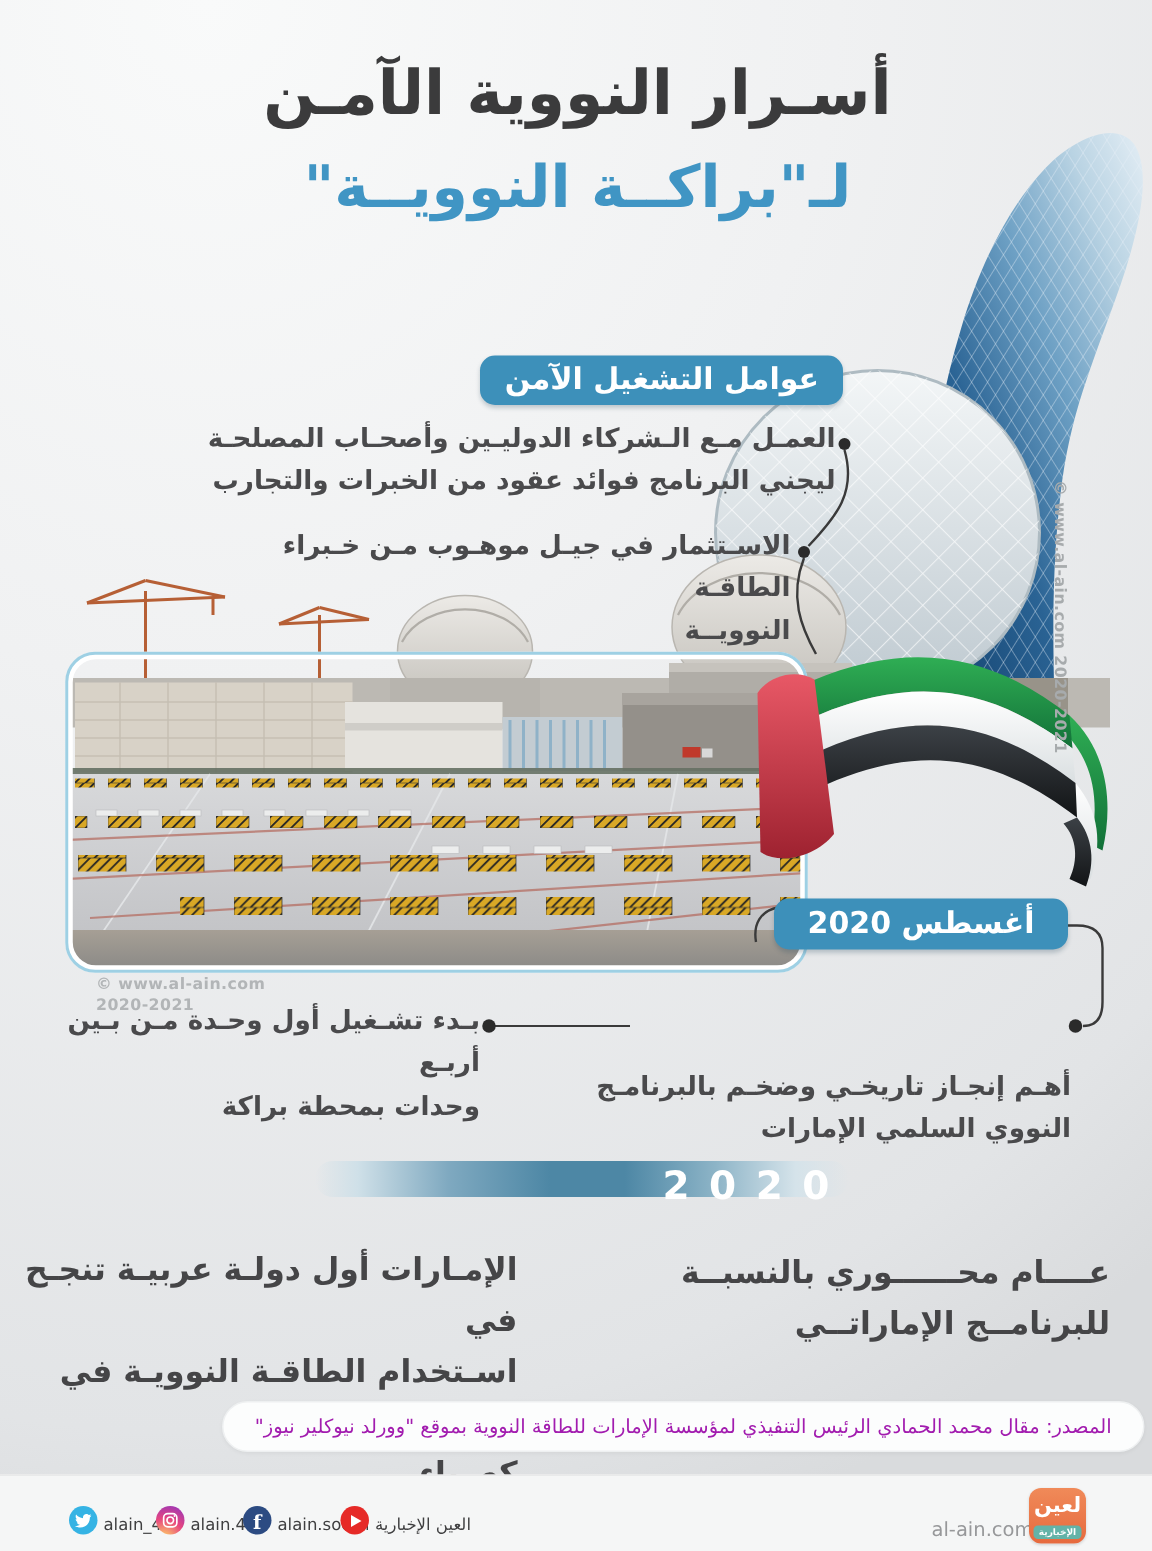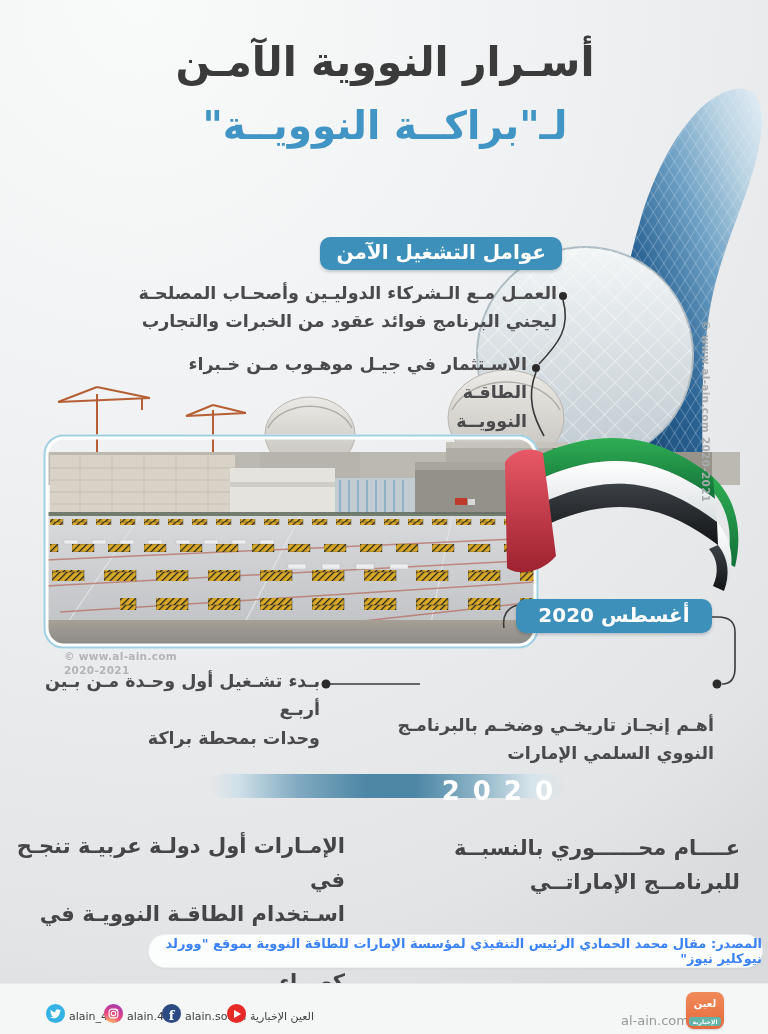--- a/index.html
+++ b/index.html
@@ -38,37 +38,37 @@
     line-height:34px; padding-left:13px;}
   
   .wm{color:#b2b5b7; font-size:10.5px; line-height:1.3; font-weight:bold; letter-spacing:.3px;}
   .wm-photo{left:64px; top:650px; width:120px; text-align:left; direction:ltr;}
   .wm-side{left:712px; top:320px; white-space:nowrap; transform-origin:0 0; transform:rotate(90deg);
            color:#a7abad;}
   
   .source-pill{left:148px; right:5px; top:934px; height:32px; border-radius:17px;
     background:#fcfdfd; border:1px solid #eef0f1; box-shadow:0 1px 3px rgba(0,0,0,.05);
     display:flex; align-items:center; justify-content:center;
-    color:#3b82f6; font-size:13px; font-weight:bold;}
+    color:#a21caf; font-size:13px; font-weight:normal;}
   
   .footer{left:0; right:0; top:983px; height:51px; background:#f5f6f6; border-top:1px solid #e9eaea;}
   .soc{position:absolute; top:20px; display:flex; align-items:center; gap:4px;}
   .soc .handle{font-size:11px; color:#3f3f40; margin-top:5px;}
   .circ{width:19px; height:19px; border-radius:50%; display:flex; align-items:center; justify-content:center; flex:0 0 auto;}
   .tw{background:#35b3e4;}
   .ig{background:radial-gradient(circle at 28% 115%, #fdc468 8%, #e7467f 52%, #9b36b7 92%);}
   .fb{background:#2c4b82;}
   .yt{background:#e62a27;}
   .fb span{color:#fff; font-size:13px; font-weight:bold; font-family:"DejaVu Serif", serif; margin-top:3px;}
   .play{width:0; height:0; border-left:7px solid #fff; border-top:4.5px solid transparent; border-bottom:4.5px solid transparent; margin-left:2px;}
   .site{left:621px; top:1013px; font-size:13px; color:#97989a;}
   .brand{left:686px; top:992px; width:38px; height:37px; border-radius:8px;
     background:linear-gradient(180deg,#f08a59 0%,#e66a3e 100%); box-shadow:0 1px 2px rgba(0,0,0,.15);}
   .brand .bt{position:absolute; top:3px; left:0; right:0; text-align:center; color:#fff;
-    font-size:10px; font-weight:bold; line-height:18px;}
+    font-size:14px; font-weight:bold; line-height:18px;}
   .brand .bs{position:absolute; left:3px; right:3px; bottom:3px; height:9px; border-radius:3px;
     background:#63b3a8; color:#fff; font-size:6px; line-height:9px; text-align:center; font-weight:bold;}
 </style>
 </head>
 <body>
 
 <div class="canvas">
 
   <svg class="scene" width="768" height="1034" viewBox="0 0 768 1034">
     <defs>

